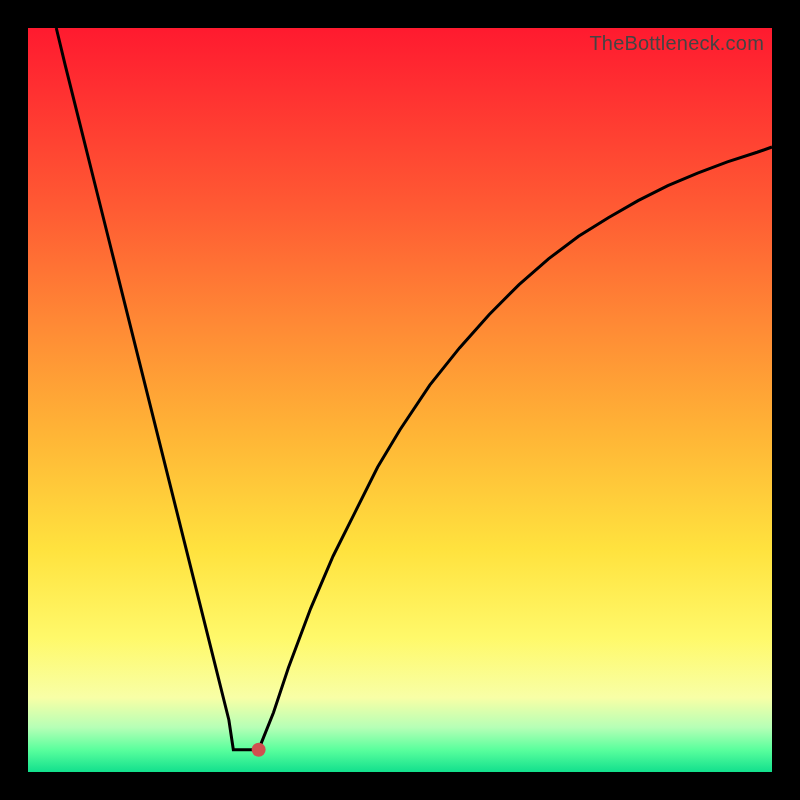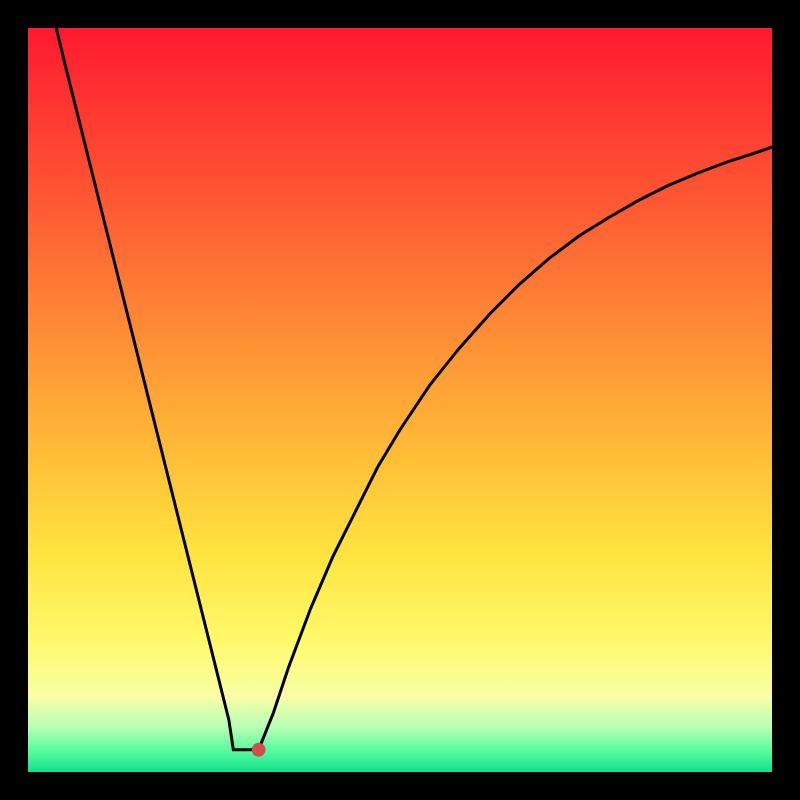--- a/index.html
+++ b/index.html
@@ -56,18 +56,19 @@
     width: 744px;
     height: 744px;
     overflow: visible;
   }
 </style>
 </head>
 <body>
 
 <div class="frame">
   <div class="plot-area">
+    <div class="watermark">TheBottleneck.com</div>
     <svg class="curve" viewBox="0 0 744 744" preserveAspectRatio="none">
       <path id="curve-path" fill="none" stroke="#000" stroke-width="3" d="M28.27 0.00 L37.20 37.20 L52.08 96.72 L66.96 156.24 L81.84 215.76 L96.72 275.28 L111.60 334.80 L126.48 394.32 L141.36 453.84 L156.24 513.36 L171.12 572.88 L186.00 632.40 L200.88 691.92 L205.34 721.68 L219.48 721.68 L230.64 721.68 L245.52 684.48 L260.40 639.84 L282.72 580.32 L305.04 528.24 L327.36 483.60 L349.68 438.96 L372.00 401.76 L401.76 357.12 L431.52 319.92 L461.28 286.44 L491.04 256.68 L520.80 230.64 L550.56 208.32 L580.32 189.72 L610.08 172.61 L639.84 157.73 L669.60 145.08 L699.36 133.92 L729.12 124.25 L744.00 119.04"></path>
       <circle id="marker-dot" r="7" fill="#d05050" cx="230.64" cy="721.68"></circle>
     </svg>
   </div>
 </div>
 
 </body></html>

